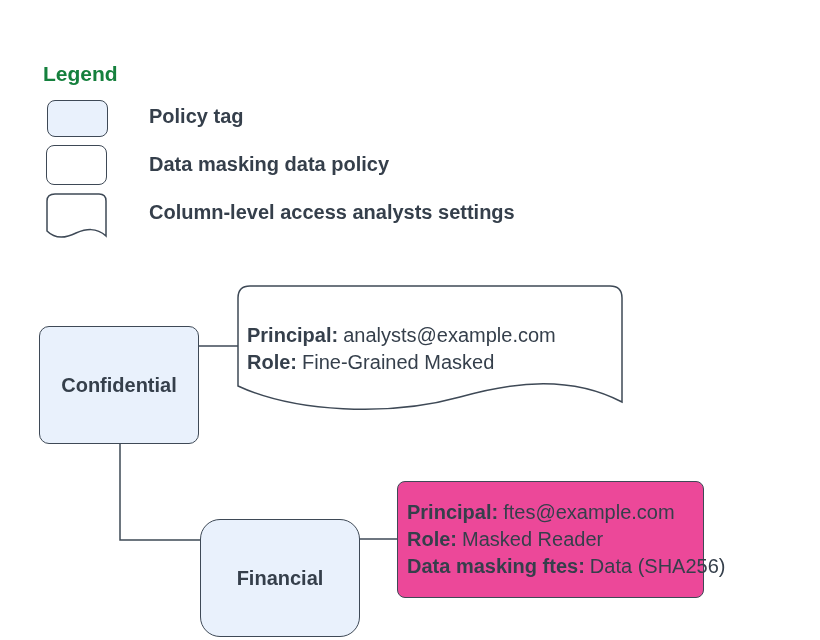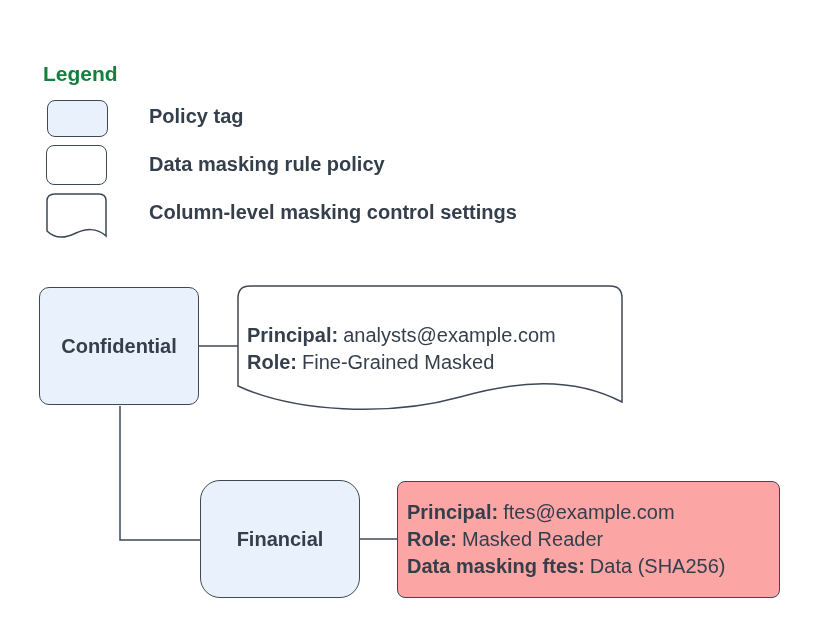--- a/index.html
+++ b/index.html
@@ -30,29 +30,29 @@
     background:#ffffff;
   }
   .swatch.blue{background:#e9f1fc;}
   
   .policy-tag-node{
     box-sizing:border-box;
     width:160px;height:118px;
     background:#e9f1fc;
     border:1.5px solid #3e4956;
     border-radius:10px;
-    display:flex;align-items:center;justify-content:center;
+    display:flex;align-items:center;justify-content:center;margin-top:39px;
   }
   .policy-tag-node .node-label{
     font-size:20px;font-weight:bold;color:#353f4b;
   }
   .data-policy-node{
     box-sizing:border-box;
-    width:383px;height:117px;
-    background:#fca5a5;
+    width:307px;height:117px;
+    background:#ec4899;
     border:1.5px solid #3e4956;
     border-radius:8px;
     display:flex;flex-direction:column;justify-content:center;
     padding-left:9px;
   }
   .note-text{
     font-size:20px;line-height:27px;color:#353f4b;
     white-space:nowrap;
   }
   .note-text .field-key{font-weight:bold;margin-right:5px;}
@@ -83,29 +83,29 @@
              Q 238 286 250 286
              Z"></path>
   </svg>
 
   <div class="abs legend-title">Legend</div>
 
   <div class="abs swatch blue" style="left:47px;top:100px;width:61px;height:37px;"></div>
   <div class="abs legend-label" style="top:105px;">Policy tag</div>
 
   <div class="abs swatch" style="left:46px;top:145px;width:61px;height:40px;"></div>
-  <div class="abs legend-label" style="top:153px;">Data masking rule policy</div>
+  <div class="abs legend-label" style="top:153px;">Data masking data policy</div>
 
   <svg class="abs" style="left:46px;top:193px;" width="62" height="48" viewBox="0 0 62 48">
     <path class="shape-doc" d="M 9 1 L 53 1 Q 60 1 60 8 L 60 43
              C 50 34 40 36 30 40
              C 18 46 8 45 1 38
              L 1 8 Q 1 1 9 1 Z"></path>
   </svg>
-  <div class="abs legend-label" style="top:201px;">Column-level masking control settings</div>
+  <div class="abs legend-label" style="top:201px;">Column-level access analysts settings</div>
 
   <div class="abs policy-tag-node" style="left:39px;top:287px;">
     <span class="node-label">Confidential</span>
   </div>
 
   <div class="abs note-text" style="left:247px;top:322px;">
     <div>
       <span class="field-key">Principal:</span><span>analysts@example.com</span>
     </div>
     <div>

